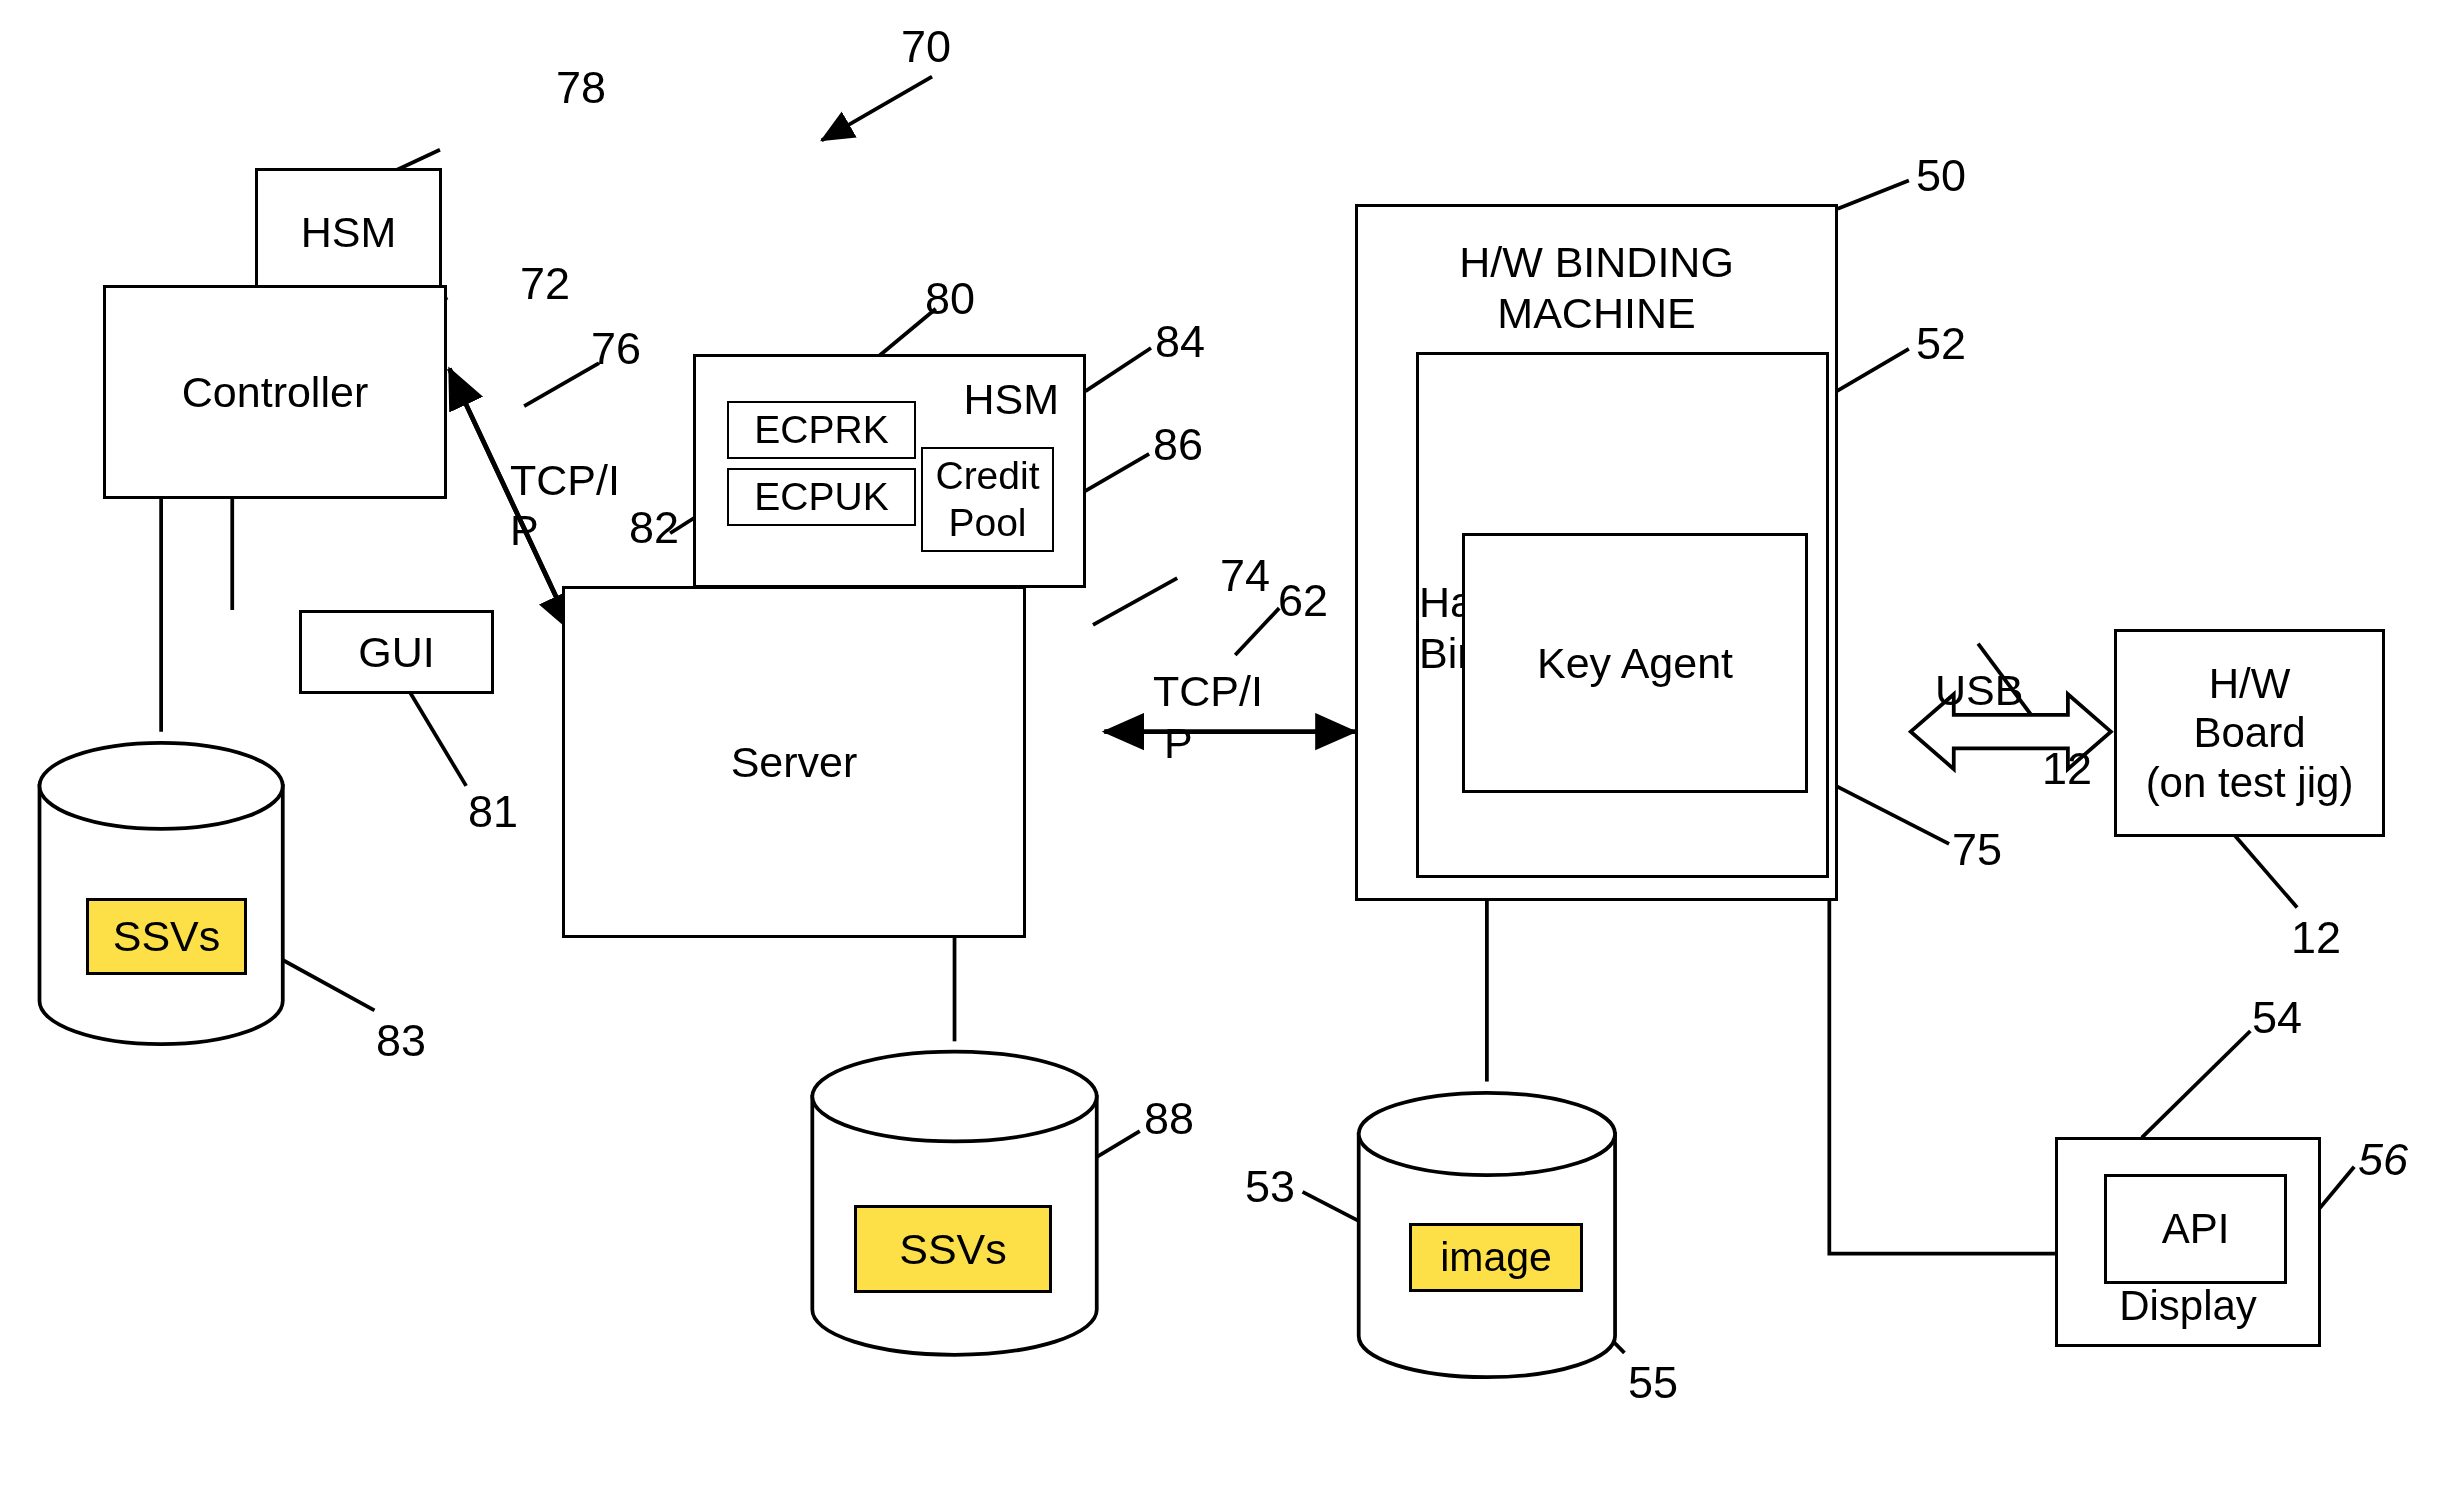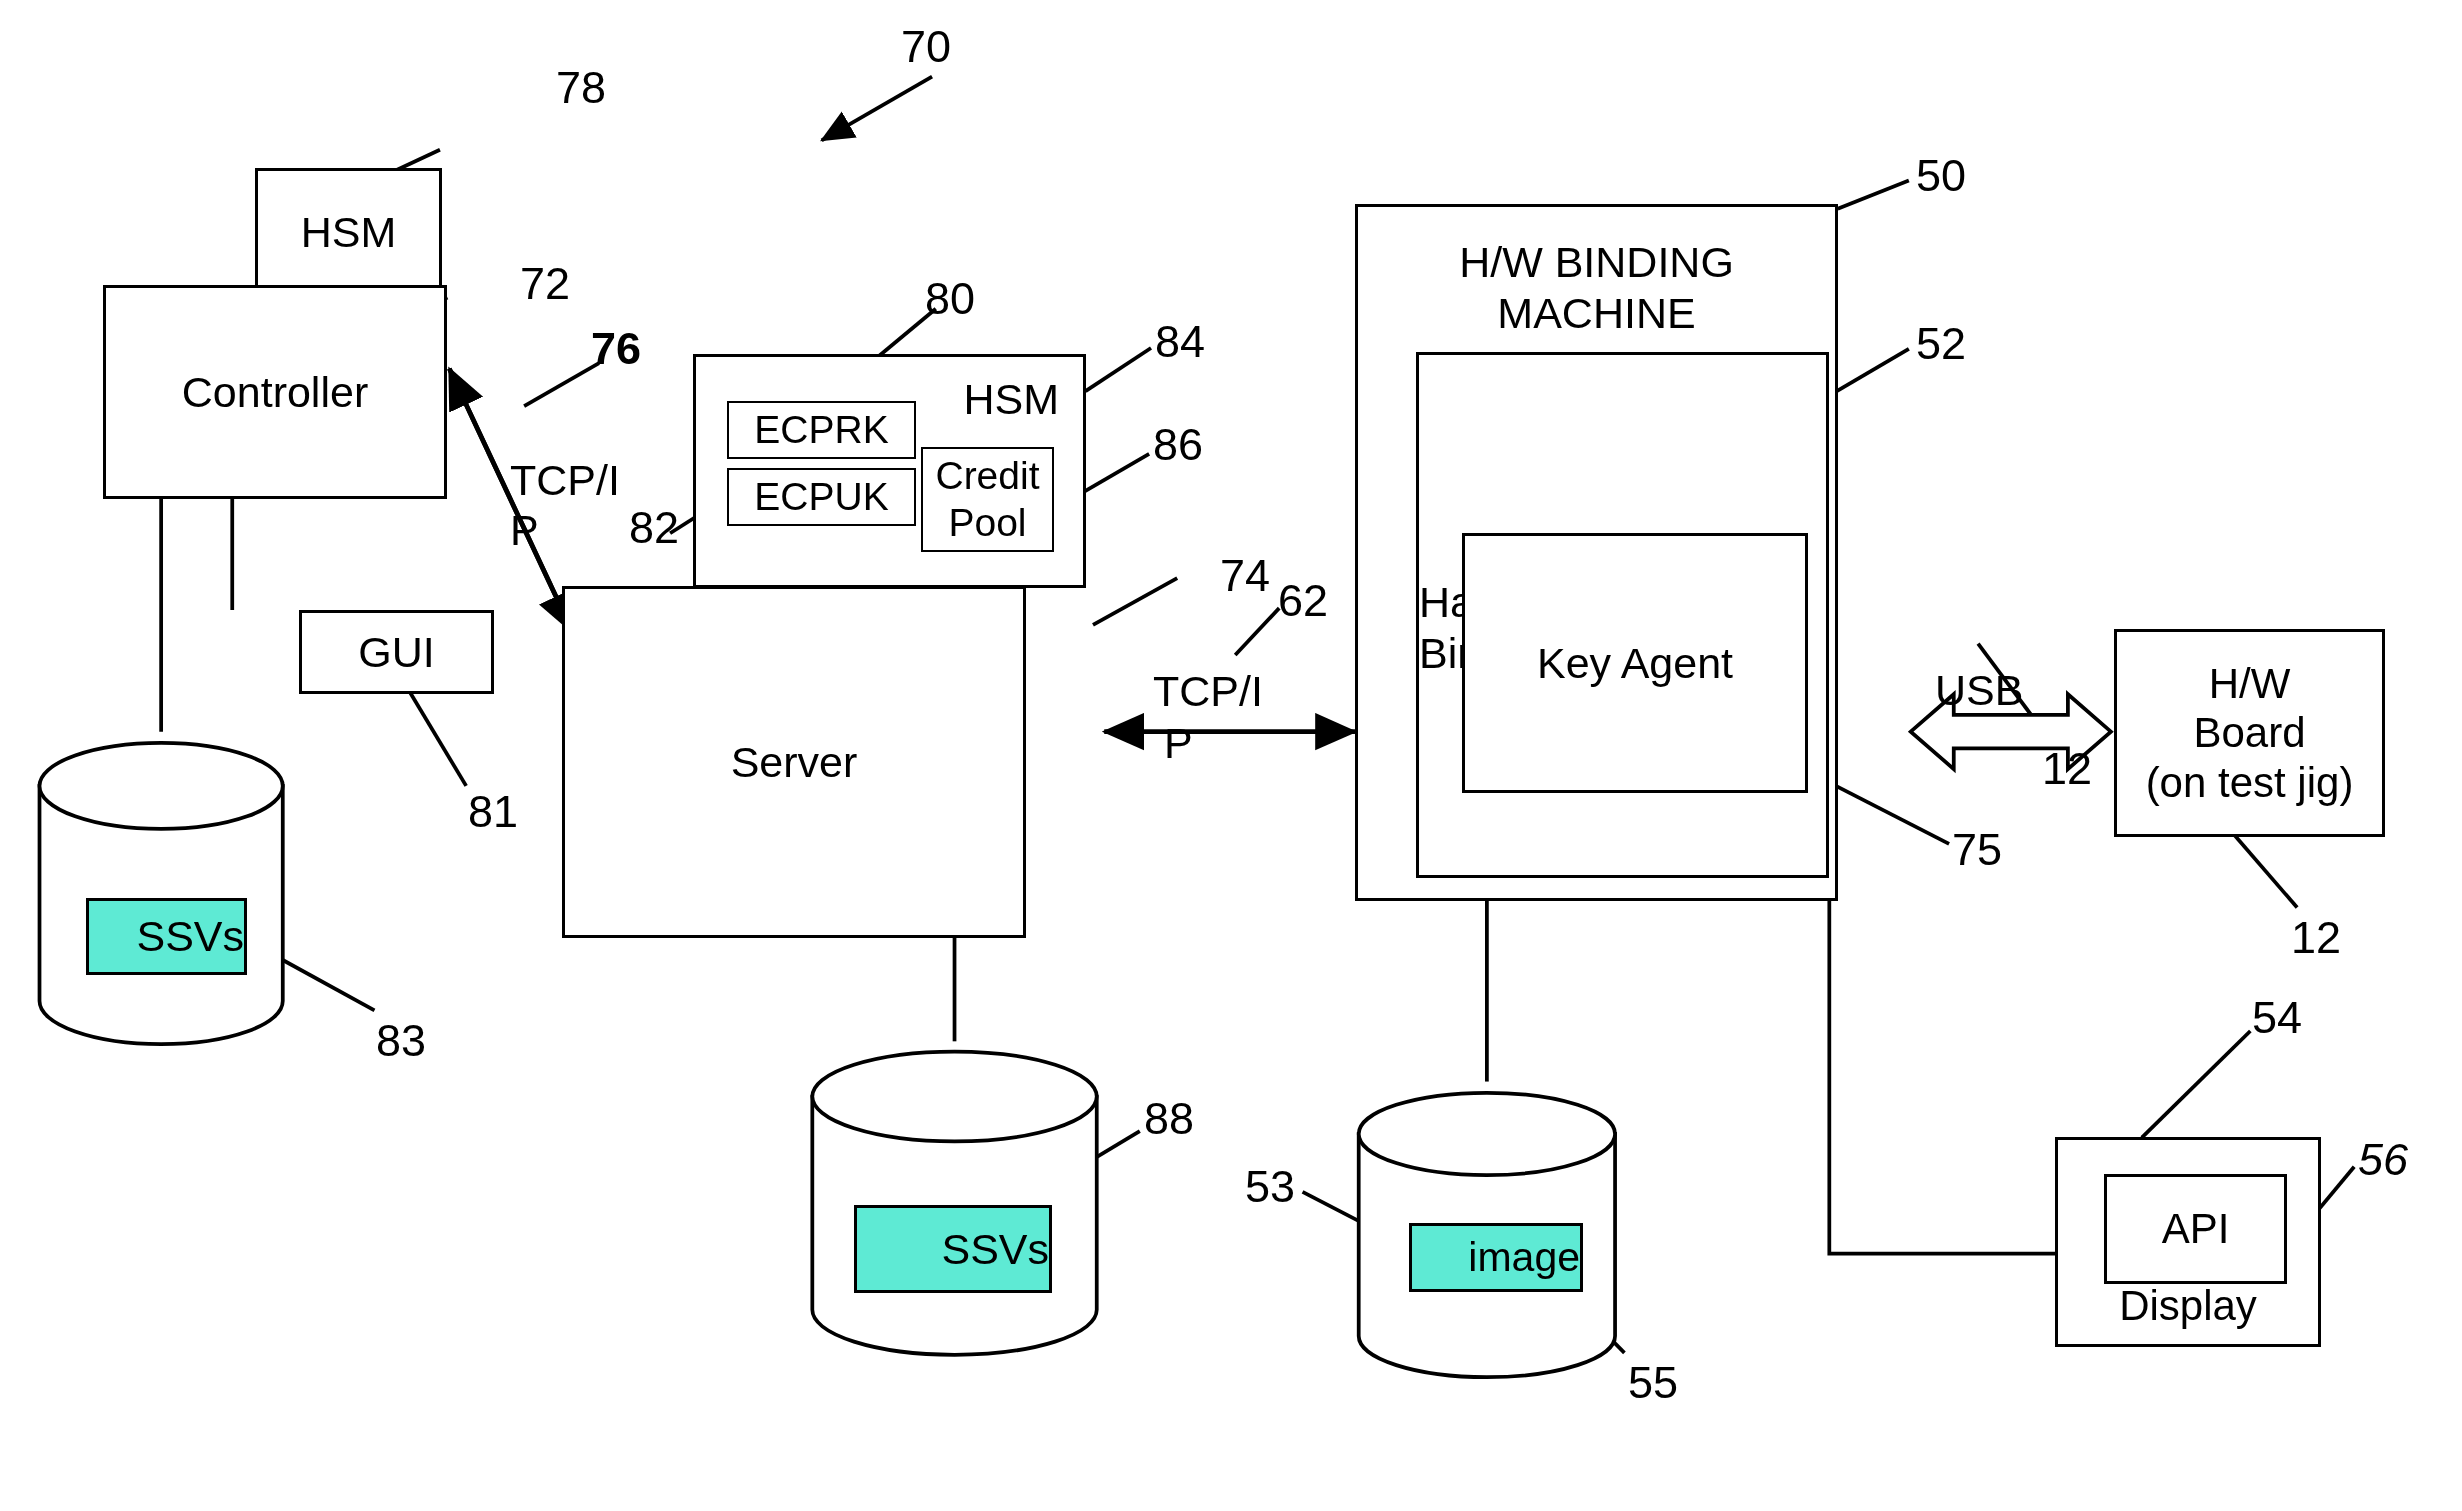--- a/index.html
+++ b/index.html
@@ -44,23 +44,23 @@
   .txt{
     position:absolute;
     white-space:pre;
     font-size:43px;
   }
   
   .cyl{position:absolute;}
   .cyl .cyllabel{
     position:absolute;
     border:3.7px solid #000;
-    background:#5eead4;
+    background:#fde047;
     box-sizing:border-box;
-    display:flex;align-items:center;justify-content:flex-end;
+    display:flex;align-items:center;justify-content:center;
     font-size:43px;
   }
 </style>
 </head>
 <body>
 
 <div id="canvas">
 
   <svg class="overlay" viewBox="0 0 2631 1615">
     <defs>
@@ -248,21 +248,21 @@
   <div class="txt" style="left:1164px; top:719px;">P</div>
 
   <div class="txt" style="left:1935px; top:666px; font-size:43px;">USB</div>
 
   <div class="num" style="left:901px; top:20.6px;">70</div>
 
   <div class="num" style="left:556px; top:62px;">78</div>
 
   <div class="num" style="left:520px; top:258px;">72</div>
 
-  <div class="num" style="left:591px; top:323px;font-weight:bold;">76</div>
+  <div class="num" style="left:591px; top:323px;">76</div>
 
   <div class="num" style="left:468px; top:786px;">81</div>
 
   <div class="num" style="left:376px; top:1015px;">83</div>
 
   <div class="num" style="left:925px; top:273px;">80</div>
 
   <div class="num" style="left:1155px; top:316px;">84</div>
 
   <div class="num" style="left:1153px; top:419px;">86</div>

